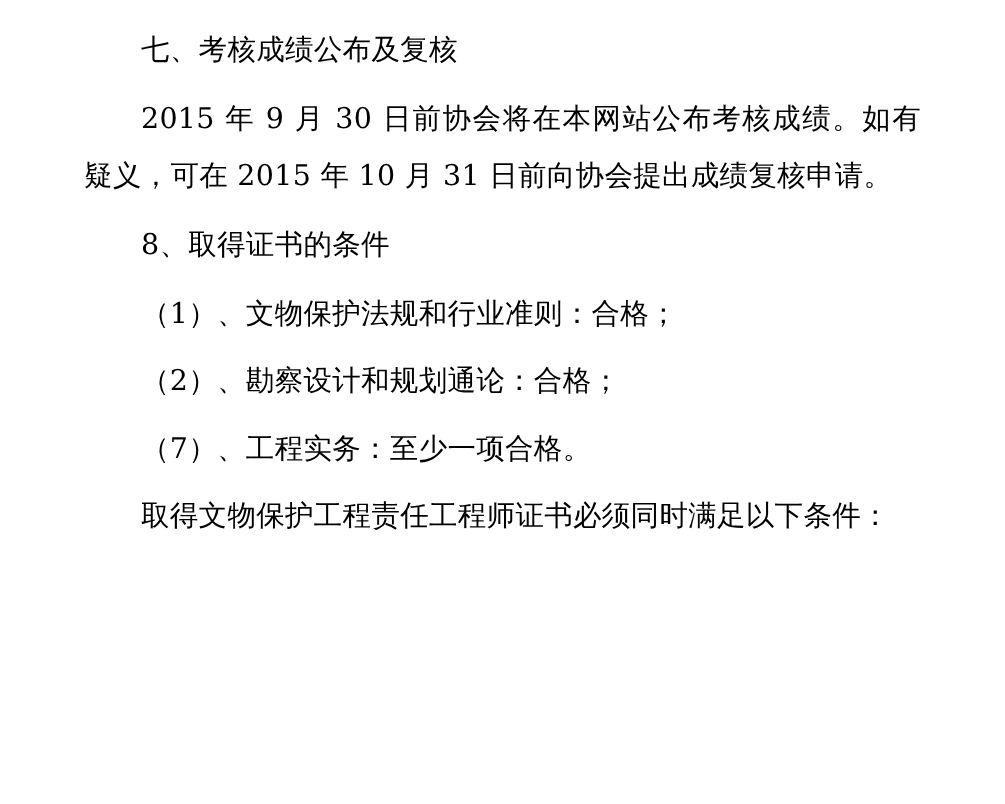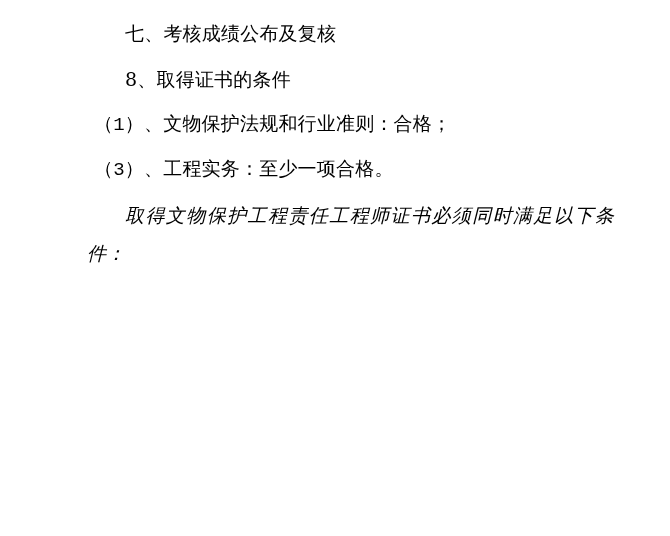--- a/index.html
+++ b/index.html
@@ -26,46 +26,45 @@
     line-height: 38px;
     text-align: justify;
     text-justify: inter-ideograph;
     margin: 0 0 8px 0;
     letter-spacing: 0.2px;
     white-space: pre-wrap;
     word-break: break-all;
   }
   .indent {
     text-indent: 38px;
-    margin-left: 31px;
   }
   .indent2 {
     text-indent: 38px;
-    font-family: Liberation Mono, monospace;
   }
   .tight {
     margin-bottom: 7px;
   }
   .para:last-child {
     margin-bottom: 0;
-    font-style: italic;
   }
 </style>
 </head>
 <body>
 
 <div class="page">
 
   <p class="para indent">七、考核成绩公布及复核</p>
 
+  <p class="para indent">2015 年 9 月 30 日前协会将在本网站公布考核成绩。如有疑义，可在 2015 年 10 月 31 日前向协会提出成绩复核申请。</p>
 
 
   <p class="para indent">8、取得证书的条件</p>
 
 
   <p class="para indent2 tight">（1）、文物保护法规和行业准则：合格；</p>
 
+  <p class="para indent2 tight">（2）、勘察设计和规划通论：合格；</p>
 
-  <p class="para indent2 tight">（3）、工程实务：至少一项合格。</p>
+  <p class="para indent2 tight">（7）、工程实务：至少一项合格。</p>
 
   <p class="para indent">取得文物保护工程责任工程师证书必须同时满足以下条件：</p>
 
 </div>
 
 </body></html>

